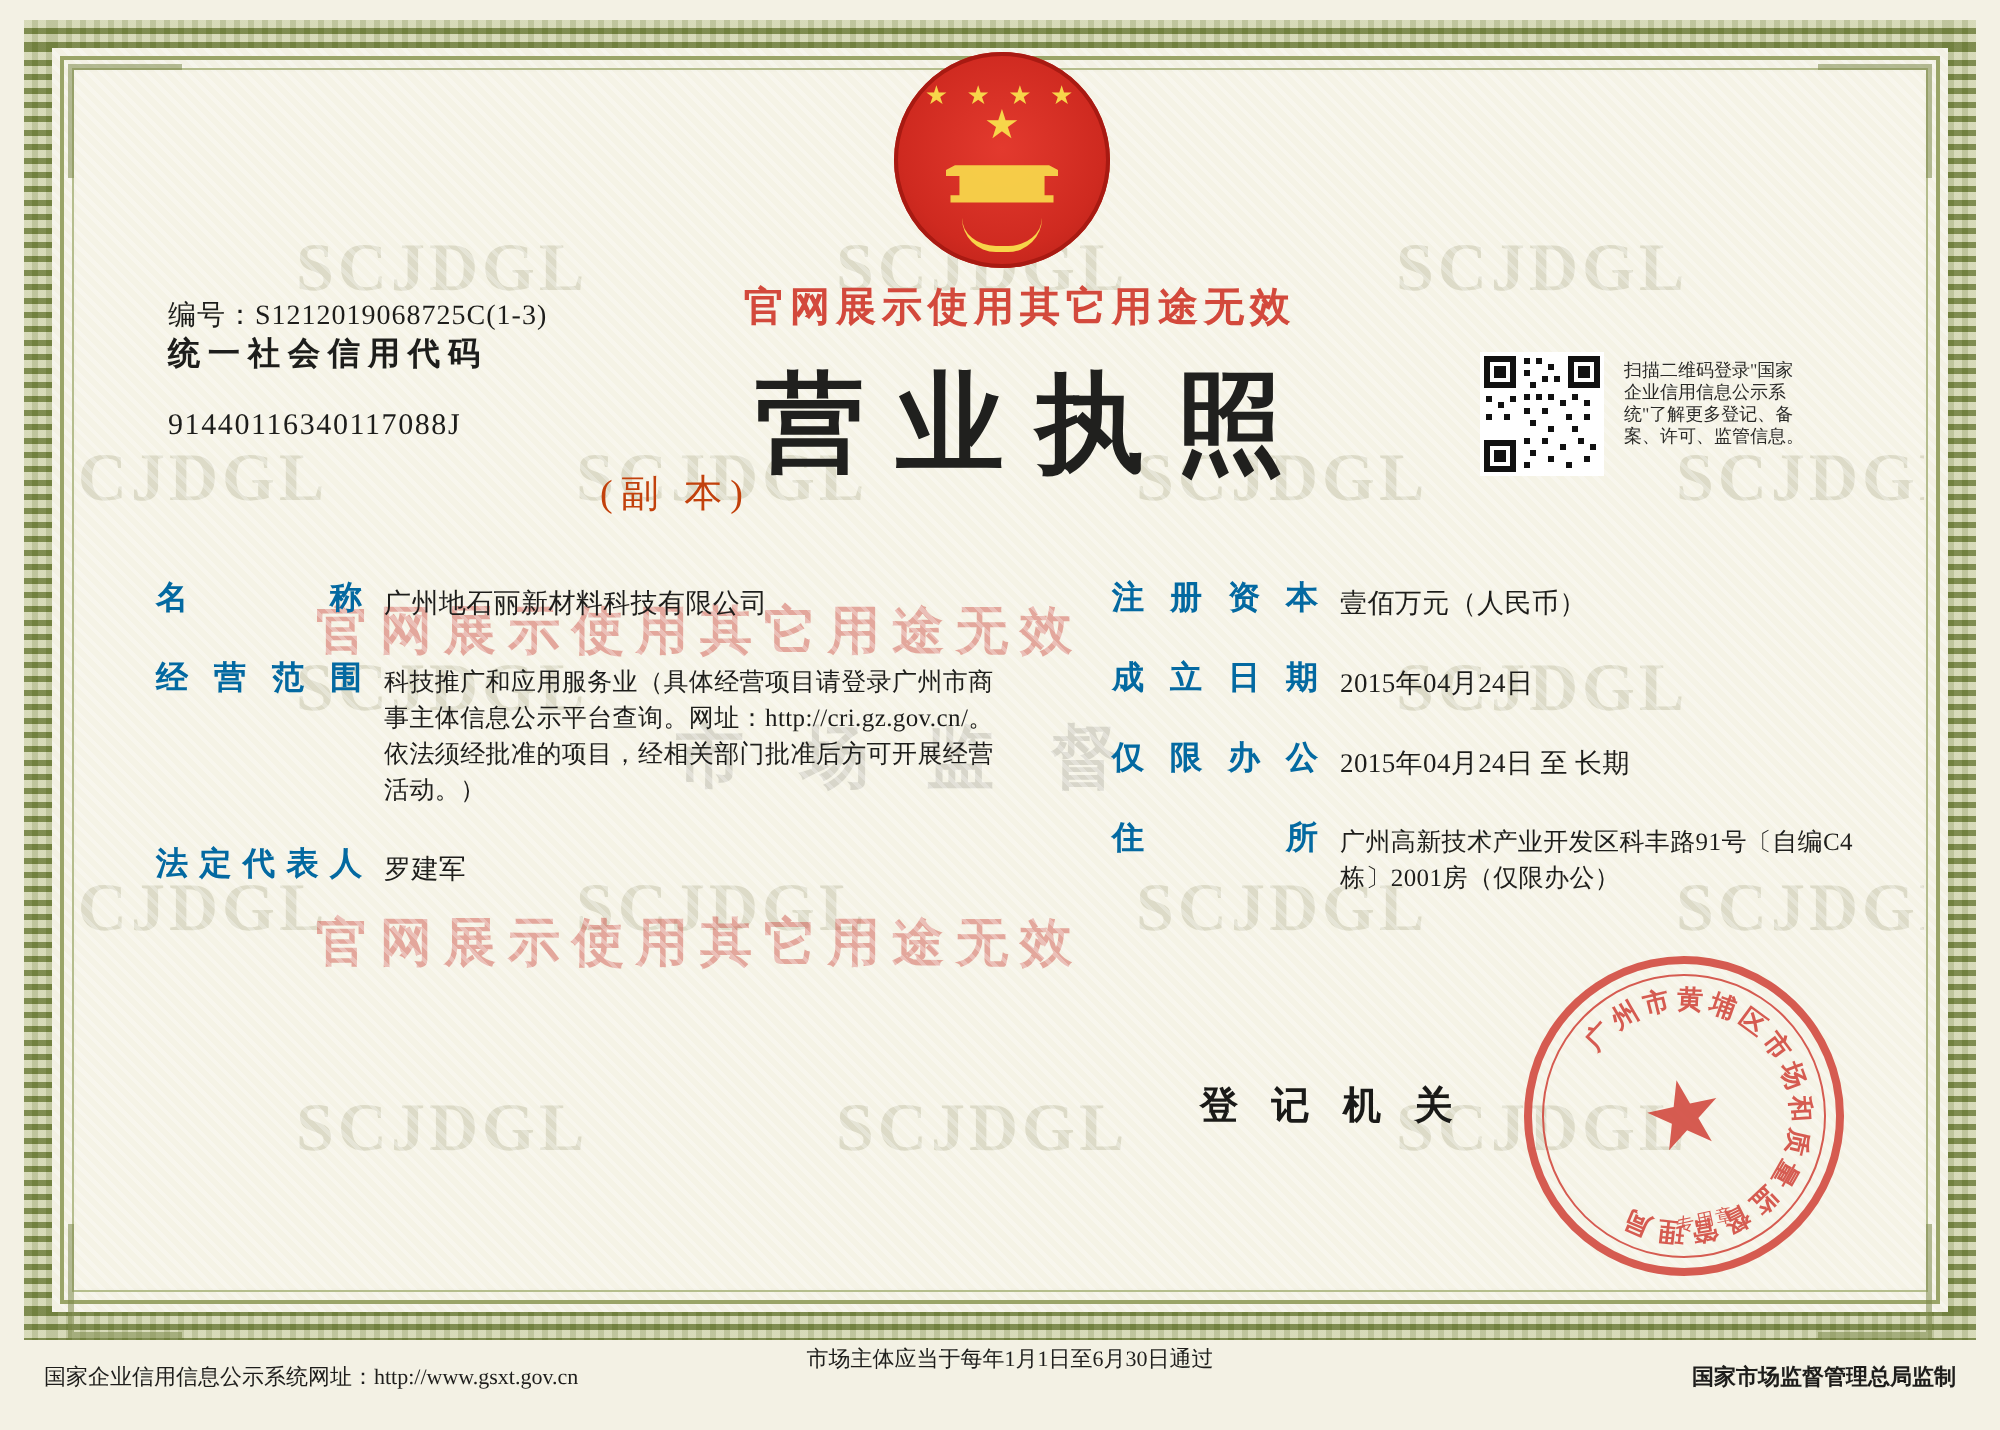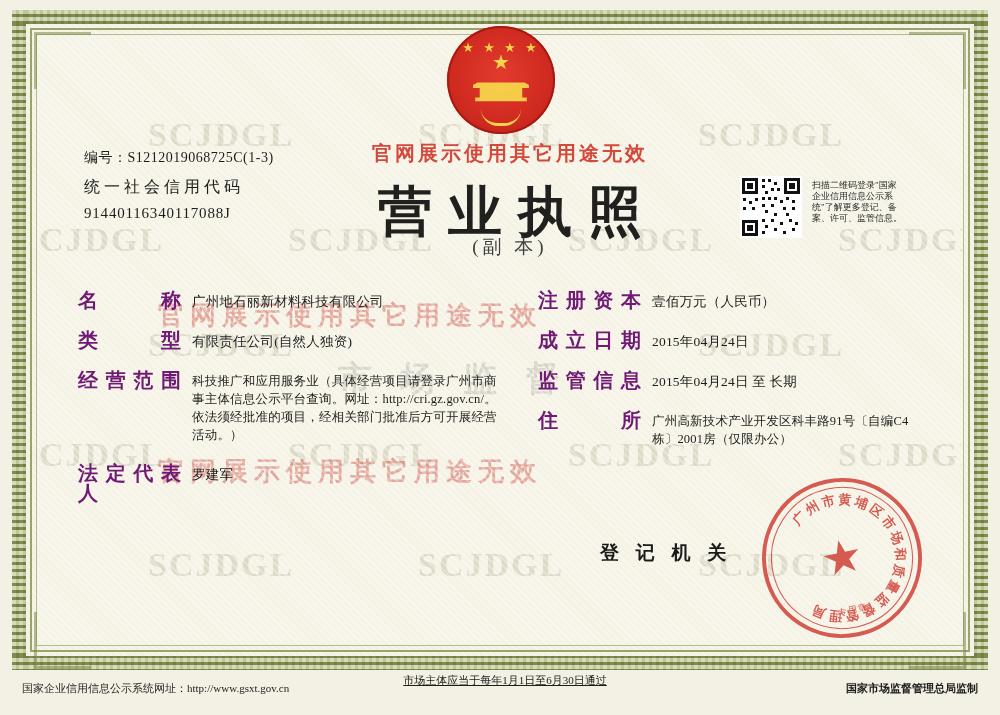--- a/index.html
+++ b/index.html
@@ -184,41 +184,40 @@
     letter-spacing: 16px;
     text-indent: 16px;
     color: #20201e;
     z-index: 3;
     font-family: "Liberation Serif", serif;
   }
   .subtitle {
     position: absolute;
     left: 300px; top: 234px;
     width: 420px;
-    text-align: center;
     font-size: 19px;
     letter-spacing: 4px;
-    color: #404040;
+    color: #c2410c;
     z-index: 3;
   }
 
   
   .no-line {
     position: absolute;
     left: 84px; top: 149px;
     font-size: 14px;
     color: #1d1d1b;
     letter-spacing: 0.5px;
     z-index: 3;
   }
   .usci-label {
     position: absolute;
-    left: 84px; top: 177px;
+    left: 84px; top: 167px;
     font-size: 16px;
-    font-weight: normal;
+    font-weight: bold;
     letter-spacing: 4px;
     color: #1d1d1b;
     z-index: 3;
   }
   .usci-value {
     position: absolute;
     left: 84px; top: 205px;
     font-size: 15px;
     letter-spacing: 0.8px;
     color: #1d1d1b;
@@ -244,31 +243,31 @@
   }
 
   
   .fields {
     position: absolute;
     left: 78px; top: 290px;
     width: 856px;
     z-index: 3;
   }
   .col-left  { position: absolute; left: 0;   top: 0; width: 420px; }
-  .col-right { position: absolute; left: 460px; top: 0; width: 380px; }
+  .col-right { position: absolute; left: 478px; top: 0; width: 380px; }
   .field {
     display: flex;
     align-items: flex-start;
     margin-bottom: 19px;
   }
   .f-label {
     flex: 0 0 104px;
-    font-size: 20px;
-    font-weight: bold;
-    color: #701a75;
+    font-size: 16px;
+    font-weight: bold;
+    color: #0369a1;
     letter-spacing: 1px;
     text-align: justify;
     text-align-last: justify;
     padding-right: 10px;
     line-height: 20px;
   }
   .f-value {
     flex: 1;
     font-size: 13.5px;
     color: #1d1d1b;
@@ -345,21 +344,21 @@
   
   .footer {
     position: absolute;
     left: 0; bottom: 8px;
     width: 1000px;
     height: 36px;
     font-size: 11px;
     color: #1d1d1b;
   }
   .footer .left  { position: absolute; left: 22px;  top: 10px; }
-  .footer .mid   { position: absolute; left: 340px; top: 2px; width: 330px; text-align: center; line-height: 15px; text-decoration: underline; }
+  .footer .mid   { position: absolute; left: 340px; top: 2px; width: 330px; text-align: center; line-height: 15px; }
   .footer .right { position: absolute; right: 22px; top: 10px; font-weight: bold; }
 </style>
 </head>
 <body>
 
 <div id="license">
 
   <div class="paper">
 
     <div class="wm-layer">
@@ -464,44 +463,40 @@
   </div>
   <div class="qr-note">扫描二维码登录"国家企业信用信息公示系统"了解更多登记、备案、许可、监管信息。</div>
 
   <div class="fields">
     <div class="col-left">
       <div class="field">
         <div class="f-label">名　称</div>
         <div class="f-value">广州地石丽新材料科技有限公司</div>
       </div>
       <div class="field">
-        <div class="f-label">类　型</div>
-        <div class="f-value">有限责任公司(自然人独资)</div>
-      </div>
-      <div class="field">
         <div class="f-label">经营范围</div>
         <div class="f-value small">科技推广和应用服务业（具体经营项目请登录广州市商事主体信息公示平台查询。网址：http://cri.gz.gov.cn/。依法须经批准的项目，经相关部门批准后方可开展经营活动。）</div>
       </div>
       <div class="field">
         <div class="f-label">法定代表人</div>
         <div class="f-value">罗建军</div>
       </div>
     </div>
 
     <div class="col-right">
       <div class="field">
         <div class="f-label">注册资本</div>
         <div class="f-value">壹佰万元（人民币）</div>
       </div>
       <div class="field">
         <div class="f-label">成立日期</div>
         <div class="f-value">2015年04月24日</div>
       </div>
       <div class="field">
-        <div class="f-label">监管信息</div>
+        <div class="f-label">仅限办公</div>
         <div class="f-value">2015年04月24日 至 长期</div>
       </div>
       <div class="field">
         <div class="f-label">住　所</div>
         <div class="f-value small">广州高新技术产业开发区科丰路91号〔自编C4栋〕2001房（仅限办公）</div>
       </div>
     </div>
   </div>
 
   <div class="registrar">登 记 机 关</div>

